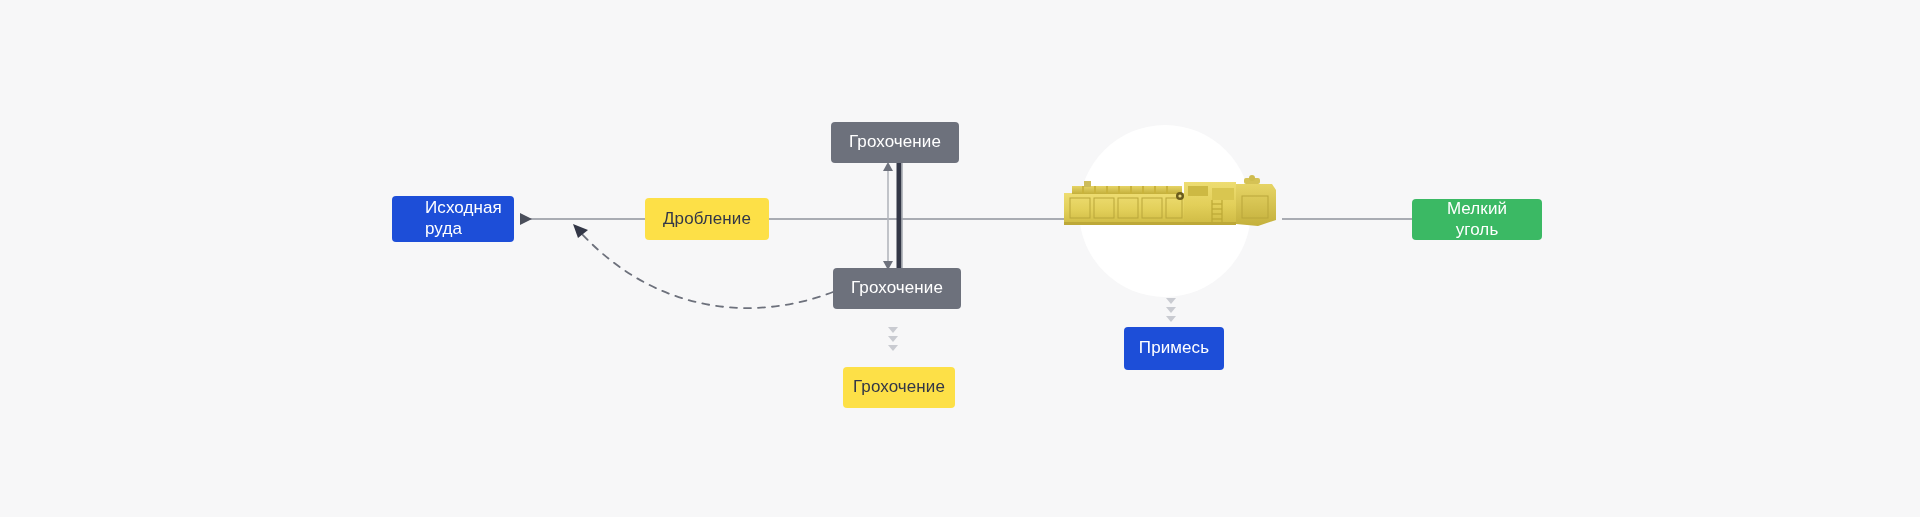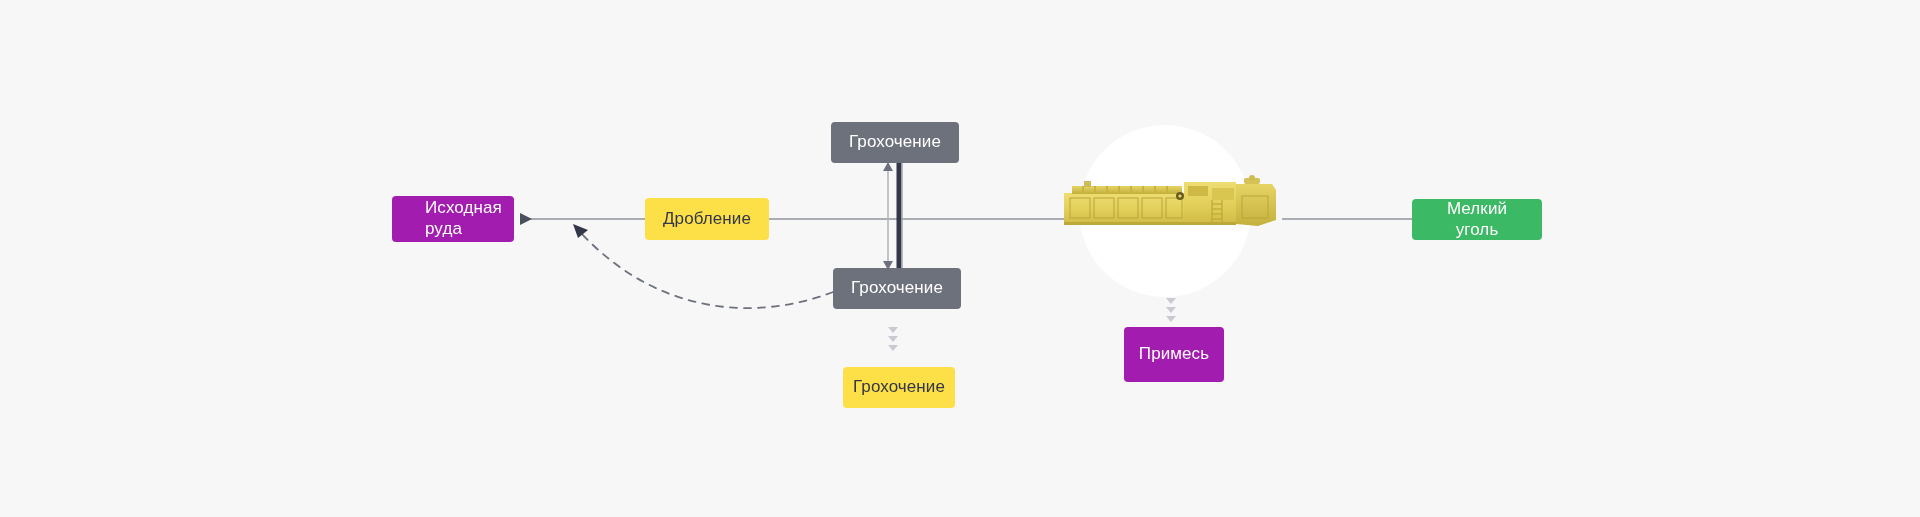--- a/index.html
+++ b/index.html
@@ -35,33 +35,33 @@
     align-items: center;
     justify-content: center;
     border-radius: 4px;
     font-size: 17px;
     line-height: 1.22;
     text-align: center;
     white-space: pre-line;
     padding: 0 14px;
     letter-spacing: .1px;
   }
-  .node.dark  { background: #a21caf; color: #ffffff; }
+  .node.dark  { background: #1d4ed8; color: #ffffff; }
   .node.gray  { background: #6d717c; color: #ffffff; }
   .node.light { background: #fde047; color: #333747; }
   .node.green { background: #3bb964; color: #ffffff; }
 
   
   #node-source   { left: 392px; top: 196px;  width: 122px; height: 46px;
                    justify-content: flex-start; text-align: left; padding-left: 33px; }
   #node-crush    { left: 645px; top: 198px;  width: 124px; height: 42px; }
   #node-screen-1 { left: 831px; top: 122px;  width: 128px; height: 41px; }
   #node-screen-2 { left: 833px; top: 268px;  width: 128px; height: 41px; }
   #node-screen-3 { left: 843px; top: 367px;  width: 112px; height: 41px; }
-  #node-impurity { left: 1124px; top: 327px; width: 100px; height: 55px; }
+  #node-impurity { left: 1124px; top: 327px; width: 100px; height: 43px; }
   #node-fine     { left: 1412px; top: 199px; width: 130px; height: 41px; }
 
   .machine-halo {
     position: absolute;
     left: 1079px;
     top: 125px;
     width: 172px;
     height: 172px;
     border-radius: 50%;
     background: #ffffff;

